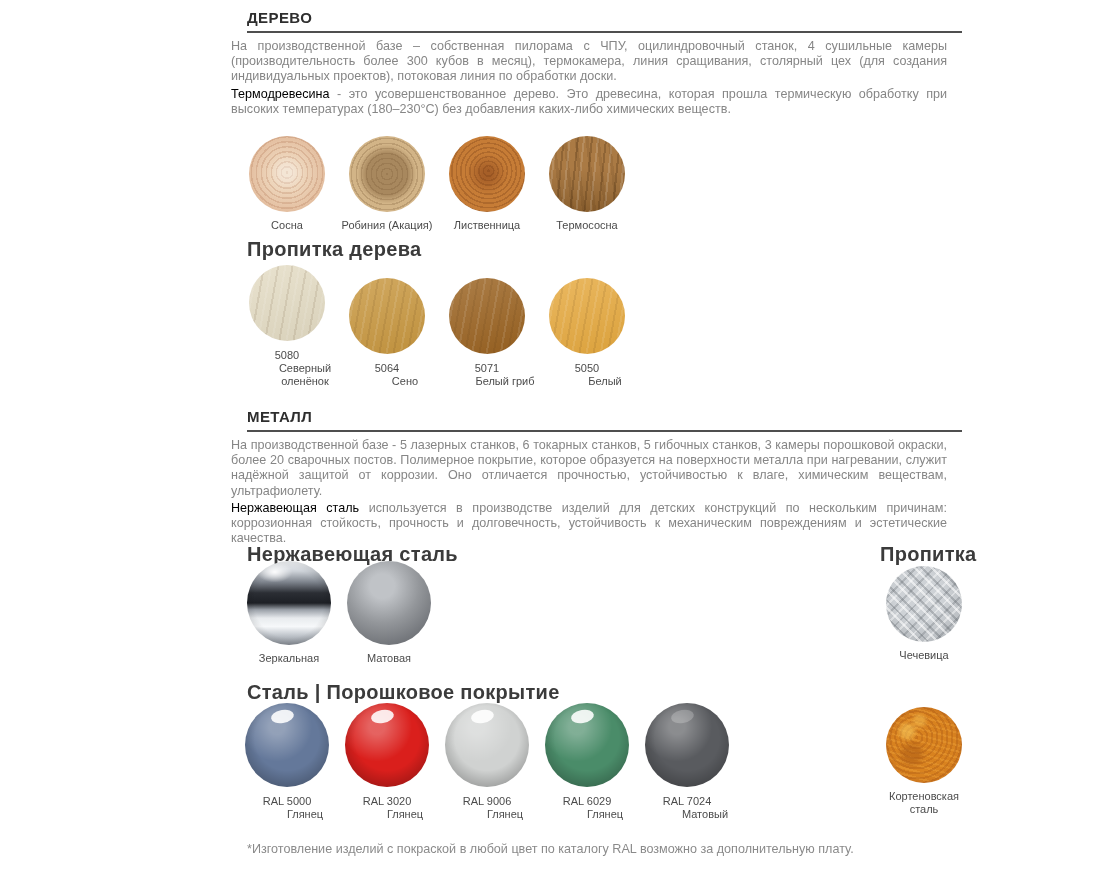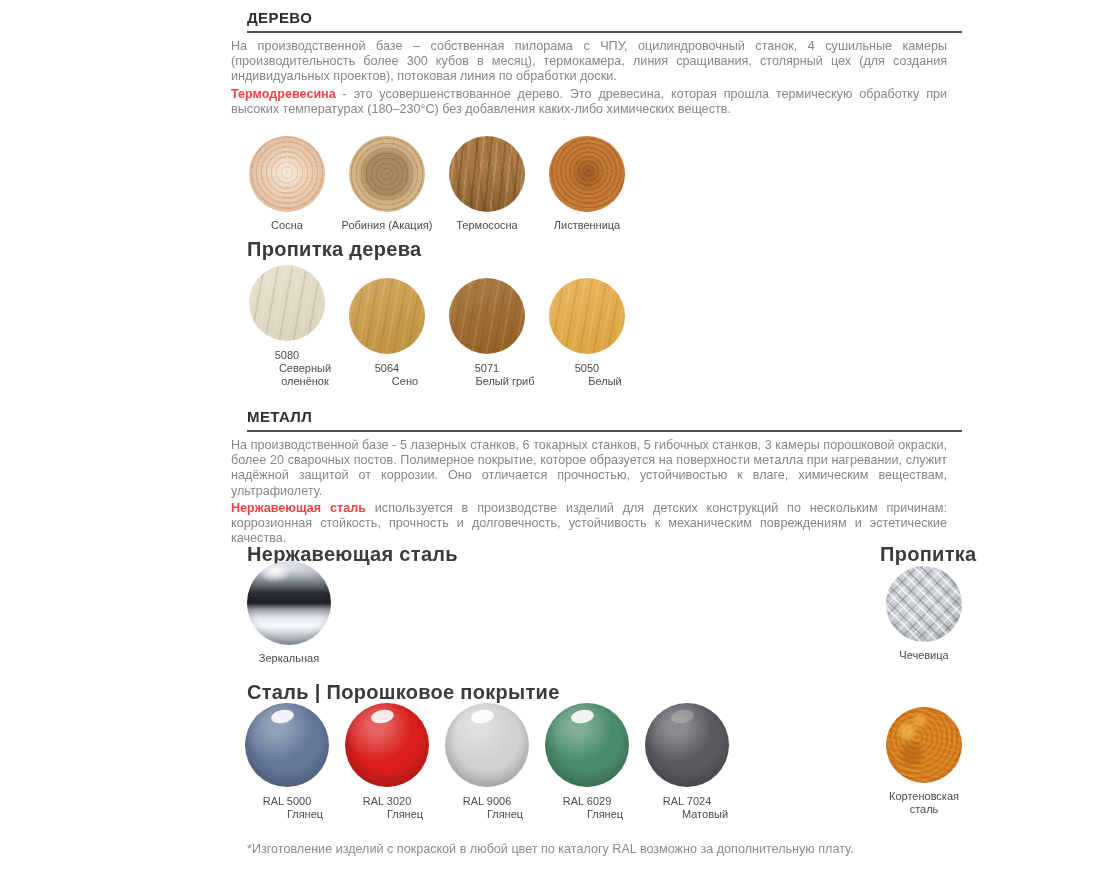--- a/index.html
+++ b/index.html
@@ -21,21 +21,21 @@
     left:247px; width:715px; height:0;
     border-top:2px solid #4f4f4f;
   }
   .paras {
     left:231px; width:716px;
     font-size:12.6px; line-height:15.2px; color:#868686;
     text-align:justify;
   }
   .paras p { margin:0; }
   .paras p + p { margin-top:2px; }
-  .lead { font-weight:bold; color:#ef4444; }
+  .lead { font-weight:normal; color:#000000; }
   .subhead {
     font-size:20px; font-weight:bold; color:#3b3b3b; letter-spacing:.3px;
   }
   .footnote {
     left:247px; width:716px;
     font-size:12.6px; color:#8a8a8a;
   }
 
   
   .swatch-row { display:flex;align-items:flex-end; }
@@ -165,26 +165,26 @@
 <div class="abs swatch-row" id="wood-row">
   <div class="cell">
     <div class="circle wood-circle wood-pine" style="--c: #e3bd9e;"></div>
     <div class="cap">Сосна</div>
   </div>
   <div class="cell">
     <div class="circle wood-circle wood-robinia" style="--c: #d2b487;"></div>
     <div class="cap">Робиния (Акация)</div>
   </div>
   <div class="cell">
+    <div class="circle wood-circle wood-larch" style="--c: #c67c36;"></div>
+    <div class="cap">Лиственница</div>
+  </div>
+  <div class="cell">
     <div class="circle wood-circle wood-thermo" style="--c: #9c6f3c;"></div>
     <div class="cap">Термососна</div>
-  </div>
-  <div class="cell">
-    <div class="circle wood-circle wood-larch" style="--c: #c67c36;"></div>
-    <div class="cap">Лиственница</div>
   </div>
 </div>
 
 <div class="abs subhead" id="impreg-title">Пропитка дерева</div>
 
 <div class="abs swatch-row" id="impreg-row">
   <div class="cell">
     <div class="circle impreg-circle grain" style="--c: #e4dcc4;"></div>
     <div class="code">5080</div>
     <div class="cap cap2">Северный
@@ -215,20 +215,24 @@
   <p><span class="lead">Нержавеющая сталь</span><span> используется в производстве изделий для детских конструкций по нескольким причинам: коррозионная стойкость, прочность и долговечность, устойчивость к механическим повреждениям и эстетические качества.</span></p>
 </div>
 
 <div class="abs subhead" id="stainless-title">Нержавеющая сталь</div>
 
 <div class="abs swatch-row" id="stainless-row">
   <div class="cell">
     <div class="chrome" style="--c: #c9ccd2;"></div>
     <div class="cap">Зеркальная</div>
   </div>
+  <div class="cell">
+    <div class="steel-matte" style="--c: #94979b;"></div>
+    <div class="cap">Матовая</div>
+  </div>
 </div>
 
 <div class="abs subhead" id="alu-title">Пропитка</div>
 <div class="abs" id="alu-block">
   <div class="alu" style="--c: #b9bdc1;"></div>
   <div class="cap">Чечевица</div>
 </div>
 
 <div class="abs subhead" id="powder-title">Сталь | Порошковое покрытие</div>
 

